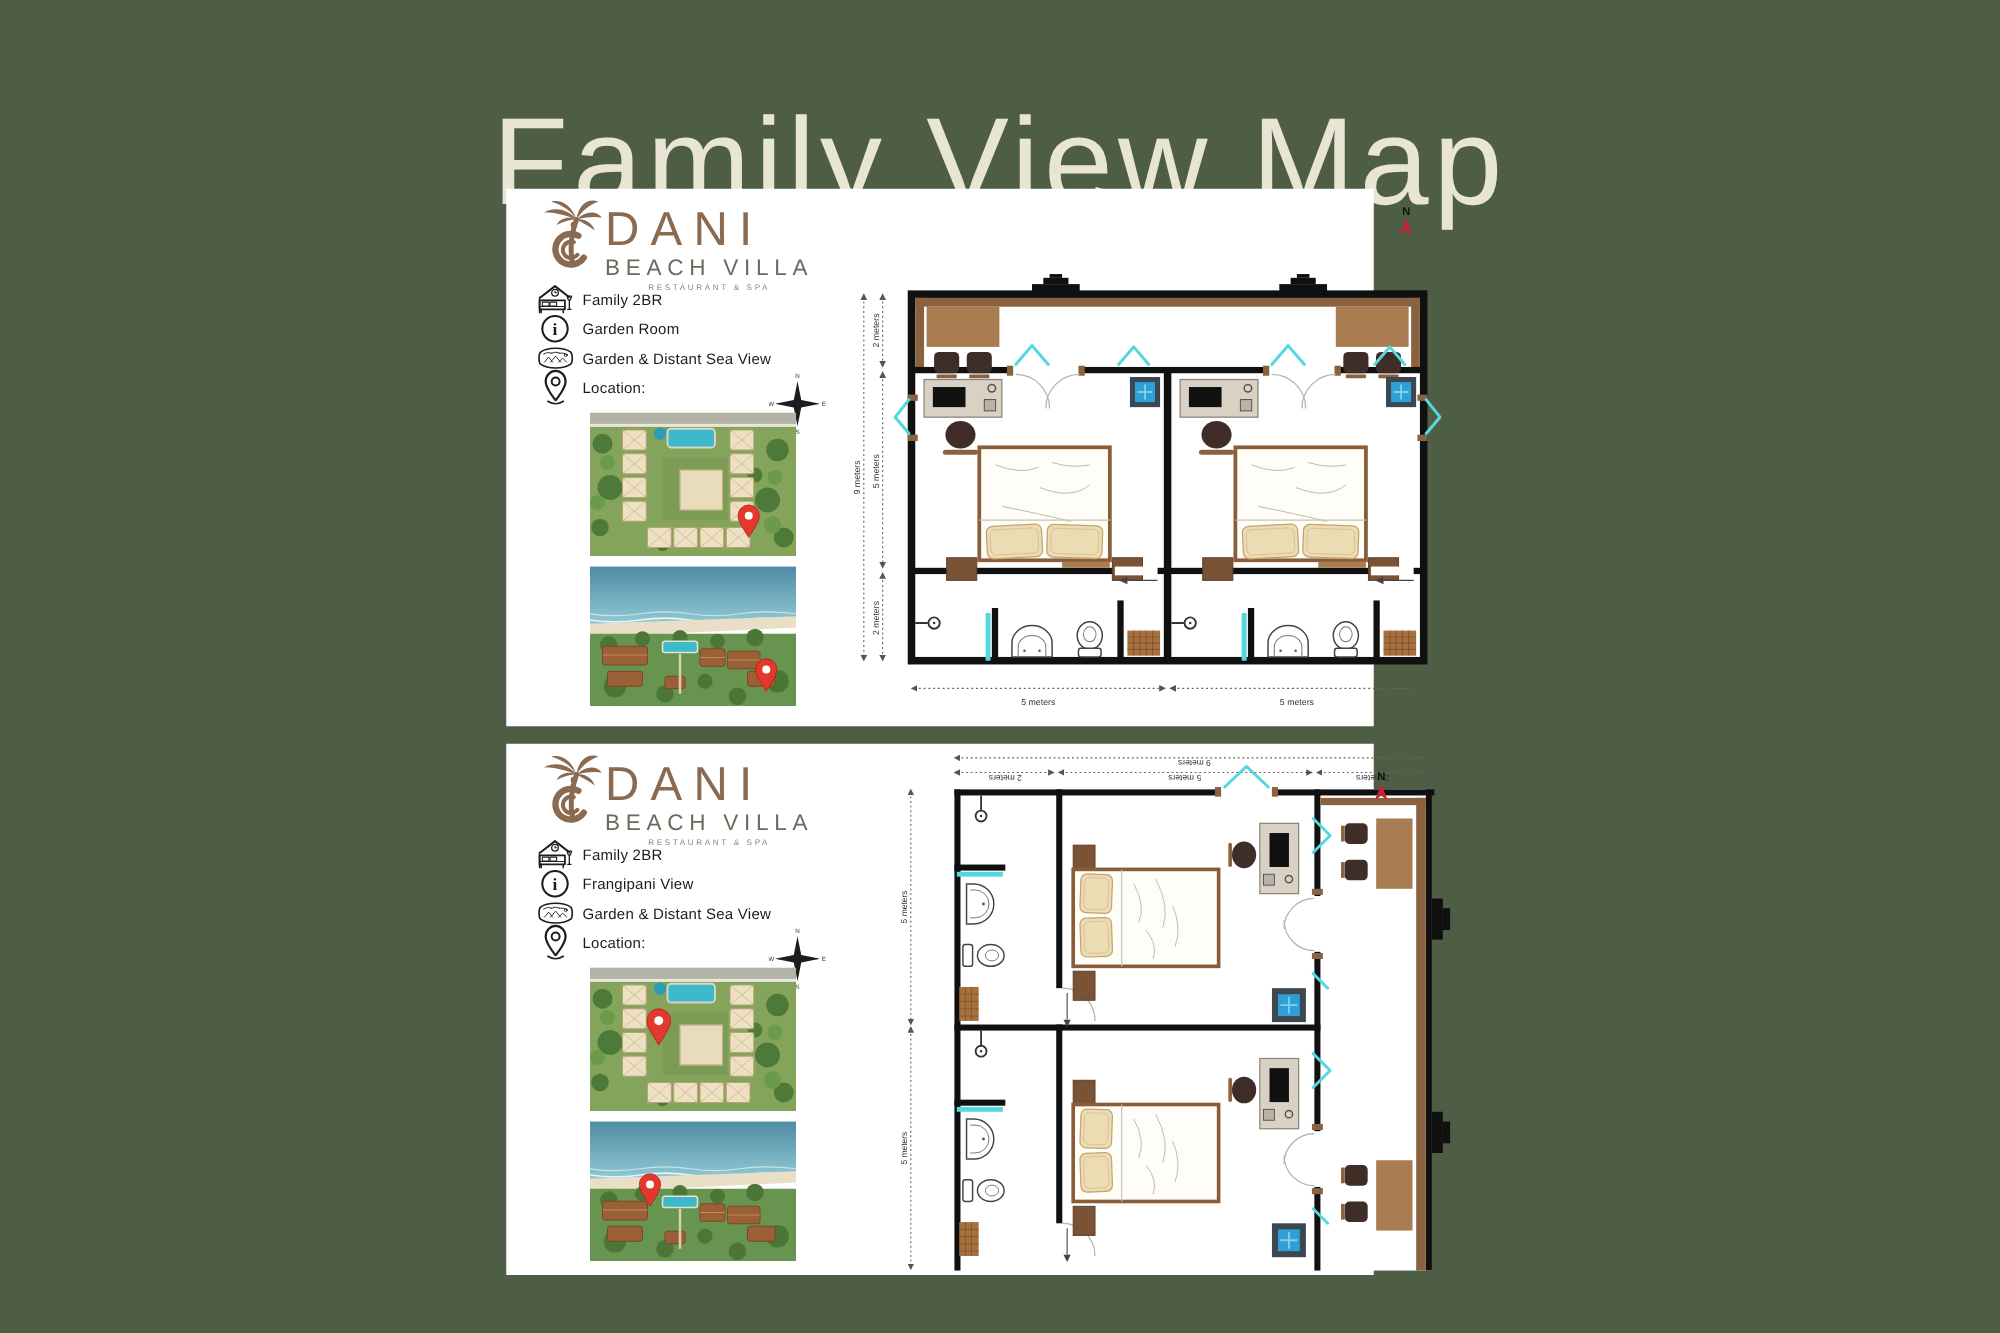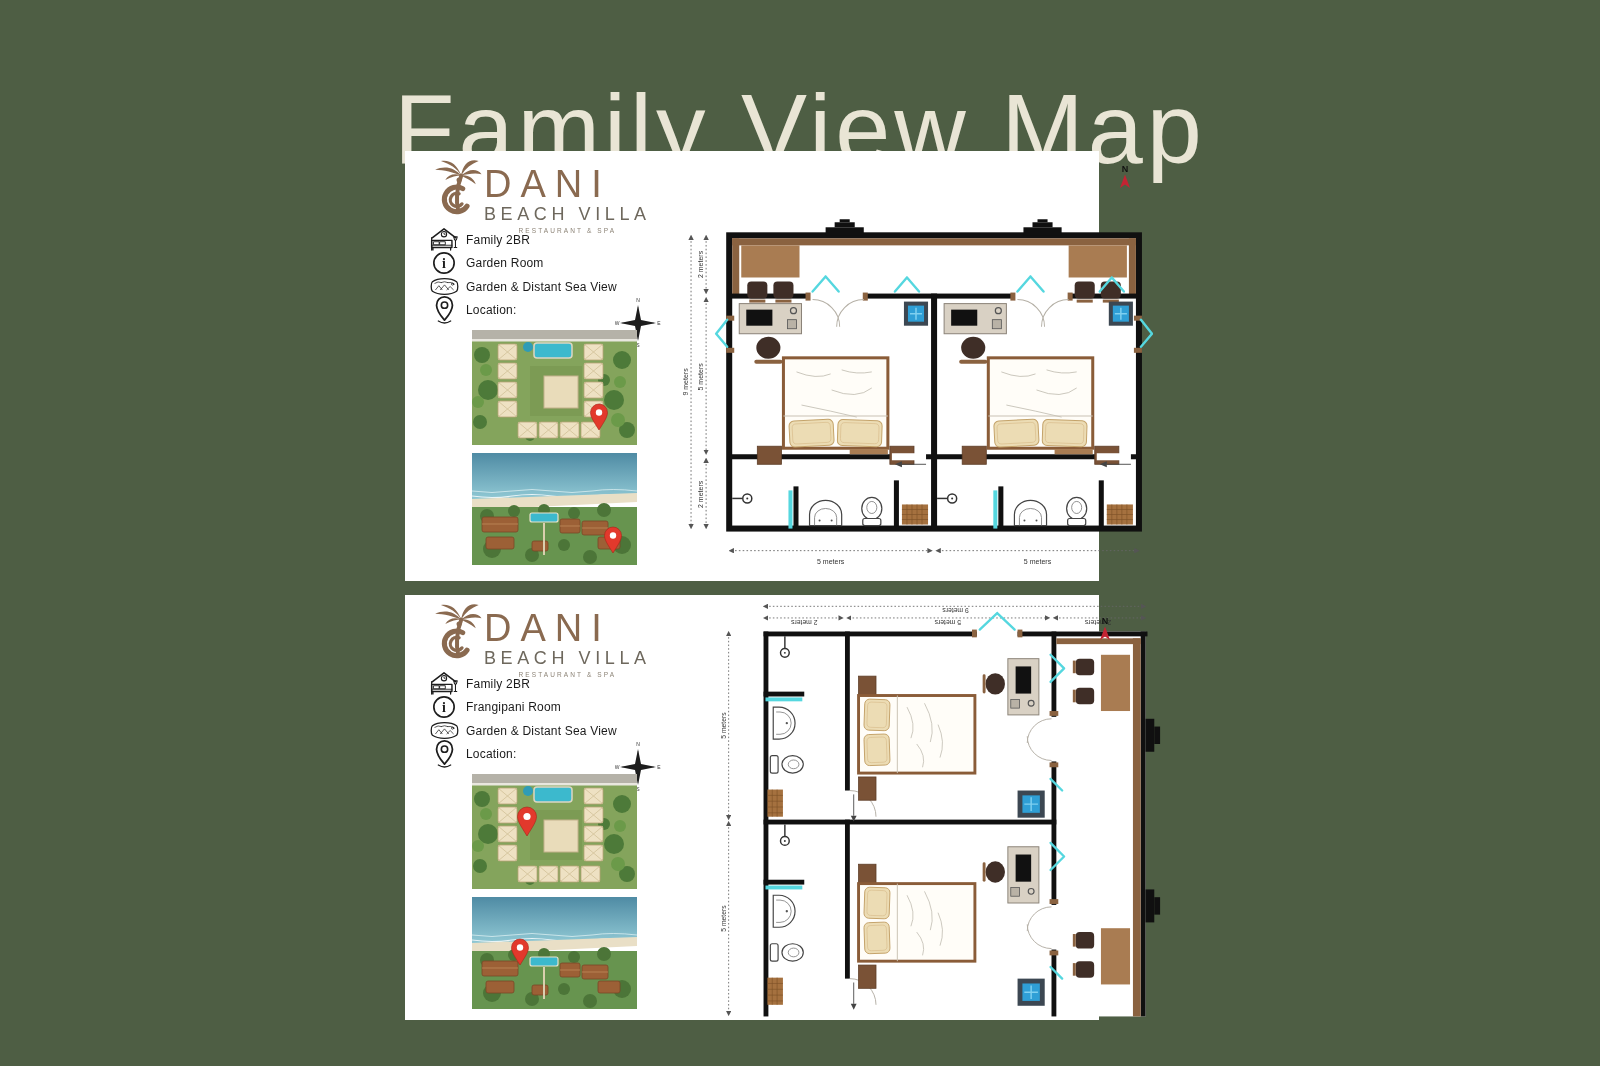--- a/index.html
+++ b/index.html
@@ -436,21 +436,21 @@
       </span>
       <span class="detail-label">Family 2BR</span>
     </div>
     <div class="detail-row">
       <span class="detail-icon">
         <svg width="24" height="24" viewBox="0 0 26 26">
           <circle class="ico" cx="13" cy="13" r="11" stroke-width="1.8"></circle>
           <text x="13" y="18.5" text-anchor="middle" font-family="Liberation Serif, serif" font-weight="bold" font-size="15" fill="#1d1d1d">i</text>
         </svg>
       </span>
-      <span class="detail-label">Frangipani Room</span>
+      <span class="detail-label">Frangipani View</span>
     </div>
     <div class="detail-row">
       <span class="detail-icon">
         <svg width="29" height="21" viewBox="0 0 36 26">
           <path class="ico" d="M3,7 C10,2 26,2 33,7 C35,9 35,17 33,19 C26,24 10,24 3,19 C1,17 1,9 3,7 Z" stroke-width="1.6"></path>
           <path class="ico" d="M6,9 q4,-3 8,-1 M14,8 q4,-2 8,0 M22,8 q4,-1 8,2" stroke-width="0.9"></path>
           <path class="ico" d="M7,17 l4,-5 l4,5 M13,17 l5,-6 l5,6 M21,17 l4,-4 l4,4" stroke-width="0.9"></path>
           <circle class="ico" cx="28" cy="10" r="1.4" stroke-width="0.9"></circle>
         </svg>
       </span>

